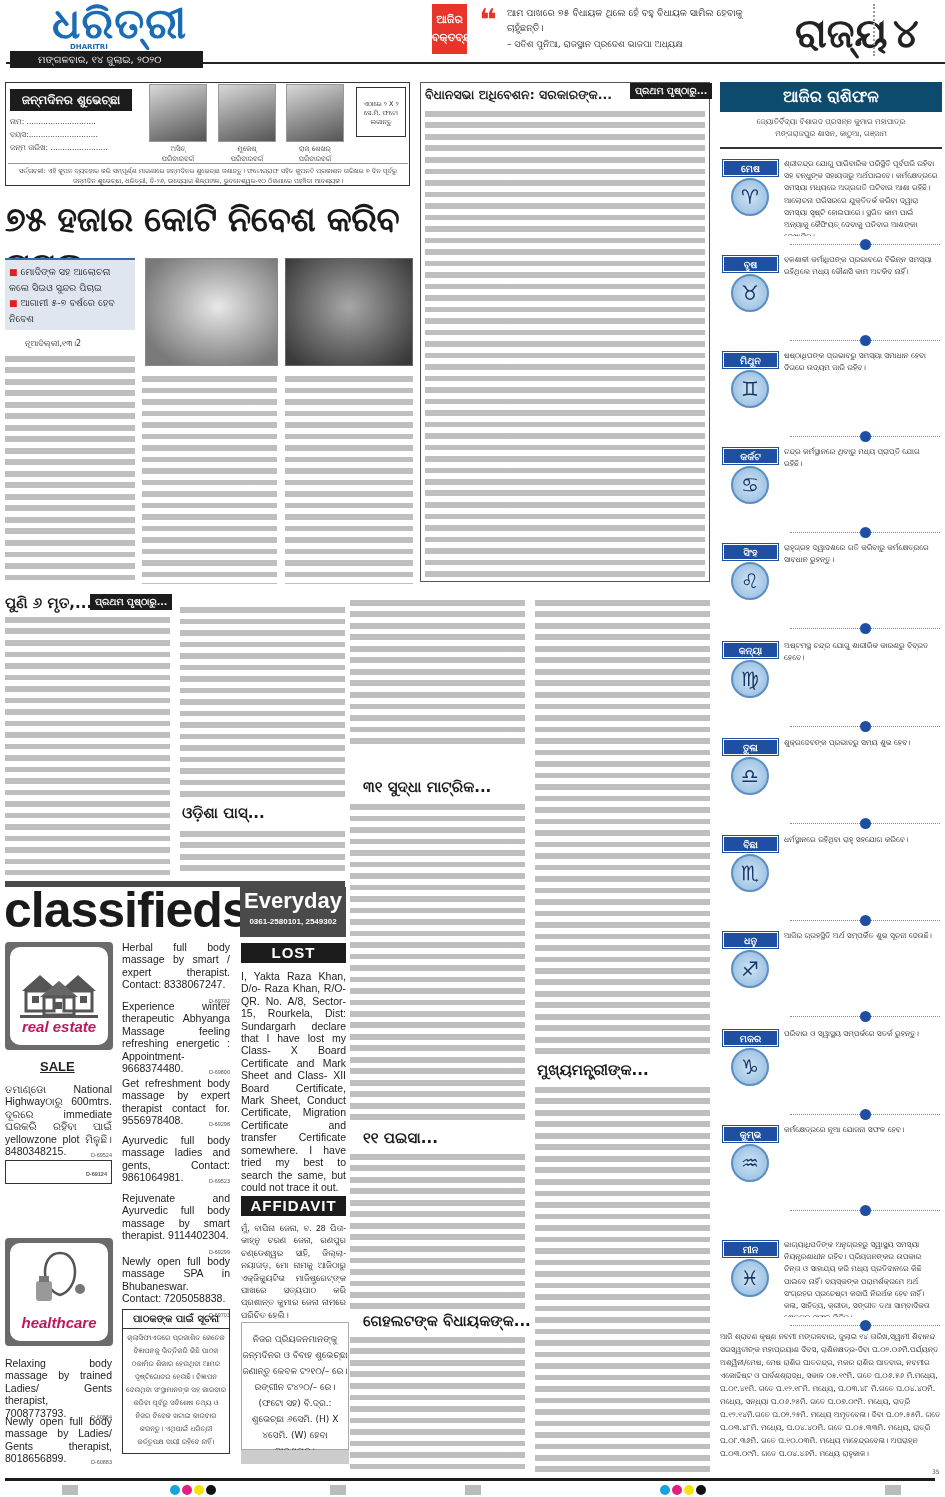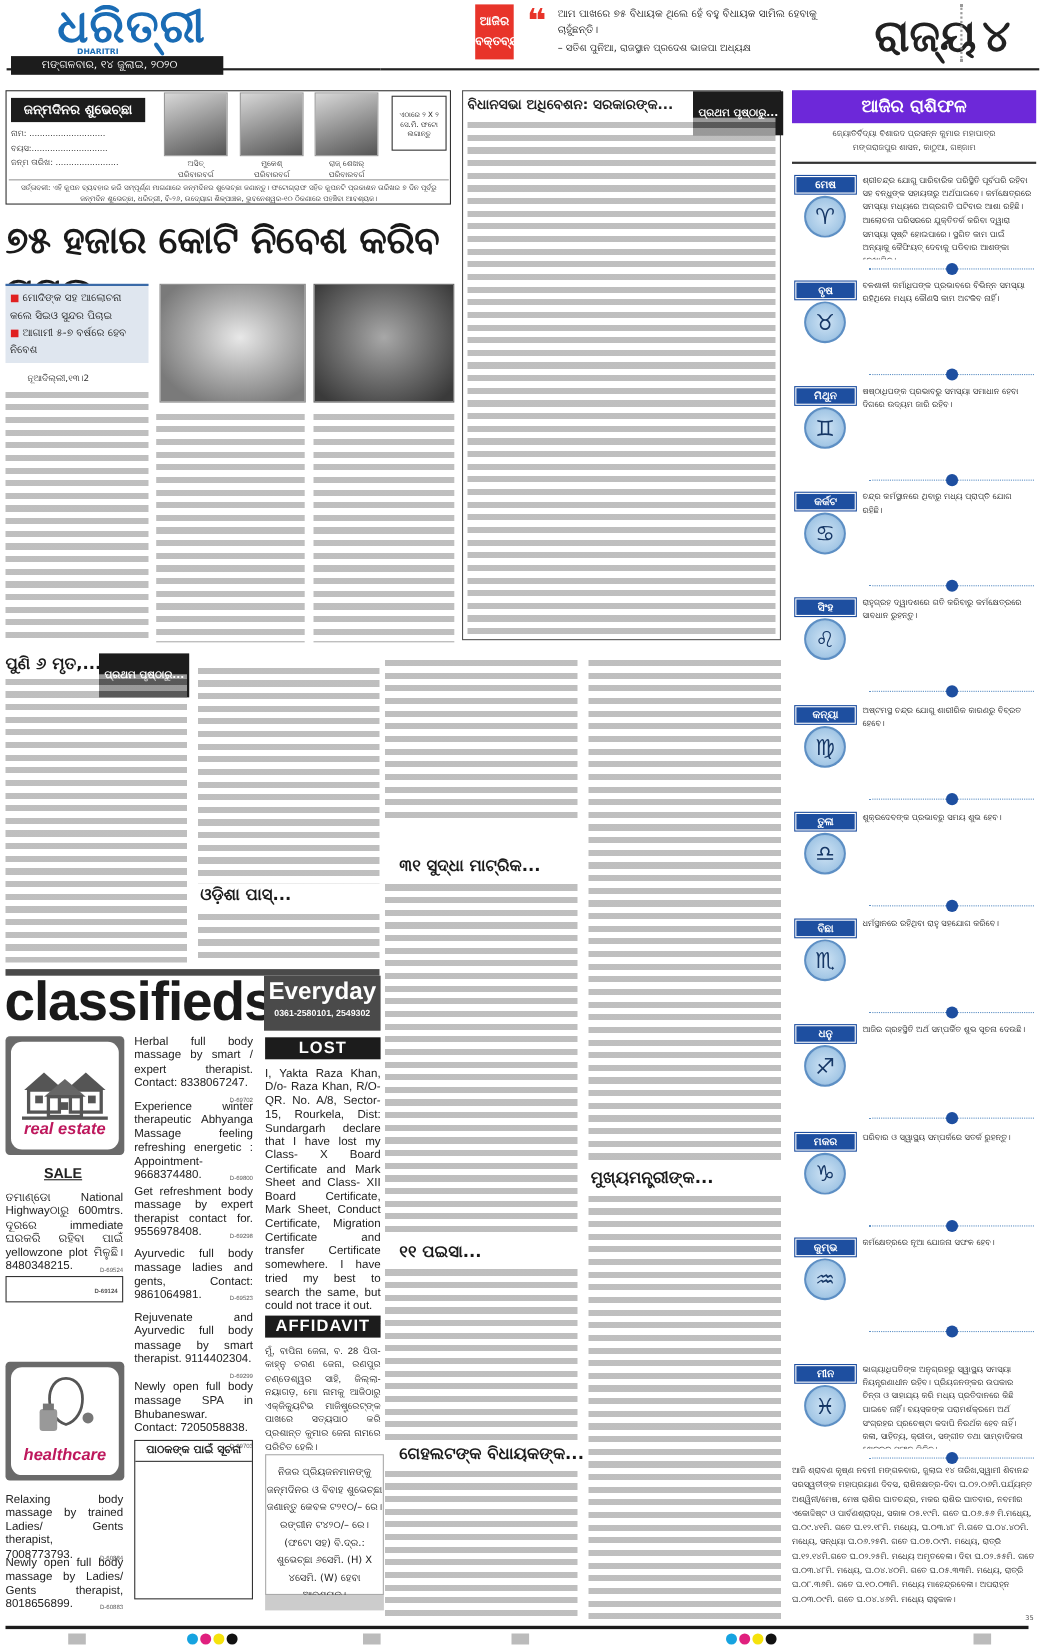--- a/index.html
+++ b/index.html
@@ -31,28 +31,28 @@
 .headline{left:5px;top:196px;width:410px;font-size:34px;font-weight:bold;line-height:46px;color:#1a1a1a;letter-spacing:-0.5px}
 .highlight{left:5px;top:258px;width:130px;height:72px;background:#dfe6ef;border-top:2px solid #3a6aa8;padding:4px 4px;font-size:9.5px;line-height:15px}
 .bullet{color:#e02020;font-size:9px}
 .dateline2{left:25px;top:339px;font-size:8px;color:#333}
 .photo-modi{left:145px;top:258px;width:133px;height:108px;background:radial-gradient(ellipse at 55% 45%,#e8e8e8 0%,#b0b0b0 40%,#7a7a7a 80%);border:1px solid #888}
 .photo-pichai{left:285px;top:258px;width:128px;height:108px;background:radial-gradient(ellipse at 50% 45%,#a8a8a8 0%,#6a6a6a 50%,#3a3a3a 90%);border:1px solid #666}
 
 
 .lines{background:repeating-linear-gradient(180deg,#fff 0px,#fff 4px,#8a8a8a 4px,#8a8a8a 9.6px,#fff 9.6px,#fff 11.5px);opacity:.55}
 .sub-head{font-size:15px;font-weight:bold;line-height:20px;color:#1a1a1a}
-.ptag{background:#1c1c1c;color:#fff;font-size:9.5px;font-weight:bold;line-height:16px;padding:12px 5px}
+.ptag{background:#1c1c1c;color:#fff;font-size:9.5px;font-weight:bold;line-height:16px;padding:0 5px}
 
 
 .mid-box{left:420px;top:82px;width:290px;height:500px;border:1.5px solid #555}
 .mid-title{left:425px;top:87px;font-size:12.5px;font-weight:bold;color:#222}
 
 
-.horo-bar{left:720px;top:82px;width:222px;height:30px;background:#6d28d9;color:#fff;font-size:16px;font-weight:bold;line-height:30px;text-align:center}
+.horo-bar{left:720px;top:82px;width:222px;height:30px;background:#0c4a6e;color:#fff;font-size:16px;font-weight:bold;line-height:30px;text-align:center}
 .horo-auth{left:720px;top:116px;width:222px;font-size:7.5px;text-align:center;line-height:12px;color:#333}
 .horo-rule{left:720px;top:147px;width:222px;height:2px;background:#333}
 .sign-label{width:55px;height:16px;background:#1e4fa0;color:#fff;font-size:9.5px;font-weight:bold;line-height:16px;text-align:center;border:1px solid #fff;box-shadow:0 0 0 1px #1e4fa0}
 .sign-icon{width:38px;height:38px;border-radius:50%;background:radial-gradient(circle,#cfe3f4 0%,#a5c8e6 65%,#6d9dcc 100%);border:2px solid #5d8fc4;color:#163766;font-size:20px;text-align:center;line-height:34px}
 .sign-text{font-size:7.5px;line-height:12.2px;color:#222}
 .divider-dot{height:1px;border-top:1.5px dotted #5d8fc4}
 .divider-dot::after{content:"";position:absolute;left:50%;top:-6px;width:11px;height:11px;border-radius:50%;background:#1e4fa0;margin-left:-5px}
 .panchang{left:720px;top:1330px;width:222px;font-size:7.5px;line-height:13px;color:#222}
 
 
@@ -291,20 +291,21 @@
 
 <div class="abs cls-ad" style="left:122px;top:941px;width:108px"><span>Herbal full body massage by smart / expert therapist. Contact: 8338067247.</span> <span class="cls-code">D-69702</span></div>
 <div class="abs cls-ad" style="left:122px;top:1000px;width:108px"><span>Experience winter therapeutic Abhyanga Massage feeling refreshing energetic : Appointment- 9668374480.</span> <span class="cls-code">D-69800</span></div>
 <div class="abs cls-ad" style="left:122px;top:1077px;width:108px"><span>Get refreshment body massage by expert therapist contact for. 9556978408.</span> <span class="cls-code">D-69298</span></div>
 <div class="abs cls-ad" style="left:122px;top:1134px;width:108px"><span>Ayurvedic full body massage ladies and gents, Contact: 9861064981.</span> <span class="cls-code">D-69523</span></div>
 <div class="abs cls-ad" style="left:122px;top:1192px;width:108px"><span>Rejuvenate and Ayurvedic full body massage by smart therapist. 9114402304.</span> <span class="cls-code">D-69299</span></div>
 <div class="abs cls-ad" style="left:122px;top:1255px;width:108px"><span>Newly open full body massage SPA in Bhubaneswar. Contact: 7205058838.</span> <span class="cls-code">D-69703</span></div>
 
 <div class="abs notice">
   <div class="notice-title">ପାଠକଙ୍କ ପାଇଁ ସୂଚନା</div>
+  <div class="notice-body">କ୍ଲାସିଫାଏଡରେ ପ୍ରକାଶିତ କେତେକ ବିଜ୍ଞାପନକୁ ଭିତ୍ତିକରି କିଛି ପାଠକ ଠକାମିର ଶିକାର ହେଉଥିବା ଆମର ଦୃଷ୍ଟିଗୋଚର ହେଉଛି। ବିଜ୍ଞାପନ ଦେଉଥିବା ସଂସ୍ଥାମାନଙ୍କ ସହ କାରବାର କରିବା ପୂର୍ବରୁ ସବିଶେଷ ତଥ୍ୟ ଓ ନିଜର ବିବେକ ଖଟାଇ କାରବାର କରନ୍ତୁ। ଏଥିପାଇଁ ଧରିତ୍ରୀ କର୍ତ୍ତୃପକ୍ଷ ଦାୟୀ ରହିବେ ନାହିଁ।</div>
 </div>
 
 <div class="abs cls-head" style="left:241px;top:943px;width:105px">LOST</div>
 <div class="abs cls-ad" style="left:241px;top:970px;width:105px"><span>I, Yakta Raza Khan, D/o- Raza Khan, R/O- QR. No. A/8, Sector- 15, Rourkela, Dist: Sundargarh declare that I have lost my Class- X Board Certificate and Mark Sheet and Class- XII Board Certificate, Mark Sheet, Conduct Certificate, Migration Certificate and transfer Certificate somewhere. I have tried my best to search the same, but could not trace it out.</span> <span class="cls-code">D-69802</span></div>
 <div class="abs cls-head" style="left:241px;top:1196px;width:105px">AFFIDAVIT</div>
 <div class="abs cls-ad" style="left:241px;top:1222px;width:105px;font-size:8.5px">ମୁଁ, ବାପିନା ଜେନା, ବ. 28 ପିତା- କାହ୍ନୁ ଚରଣ ଜେନା, ରଣପୁର ଚଣ୍ଡେଶ୍ୱର ସାହି, ଜିଲ୍ଲା- ନୟାଗଡ଼, ମୋ ନାମକୁ ଆଜିଠାରୁ ଏକ୍ଜିକ୍ୟୁଟିଭ ମାଜିଷ୍ଟ୍ରେଟ୍ଙ୍କ ପାଖରେ ସତ୍ୟପାଠ କରି ପ୍ରଶାନ୍ତ କୁମାର ଜେନା ନାମରେ ପରିଚିତ ହେଲି।</div>
 <div class="abs wish-box">ନିଜର ପ୍ରିୟଜନମାନଙ୍କୁ ଜନ୍ମଦିନର ଓ ବିବାହ ଶୁଭେଚ୍ଛା ଜଣାନ୍ତୁ କେବଳ ଟ୨୧୦/– ରେ। ରଙ୍ଗୀନ ଟ୪୨୦/– ରେ। (ଫଟୋ ସହ) ବି.ଦ୍ର.: ଶୁଭେଚ୍ଛା ୬ସେମି. (H) X ୪ସେମି. (W) ହେବା ଆବଶ୍ୟକ।</div>
 <div class="abs gray-strip"></div>
 
 <div class="abs bottom-rule"></div>

